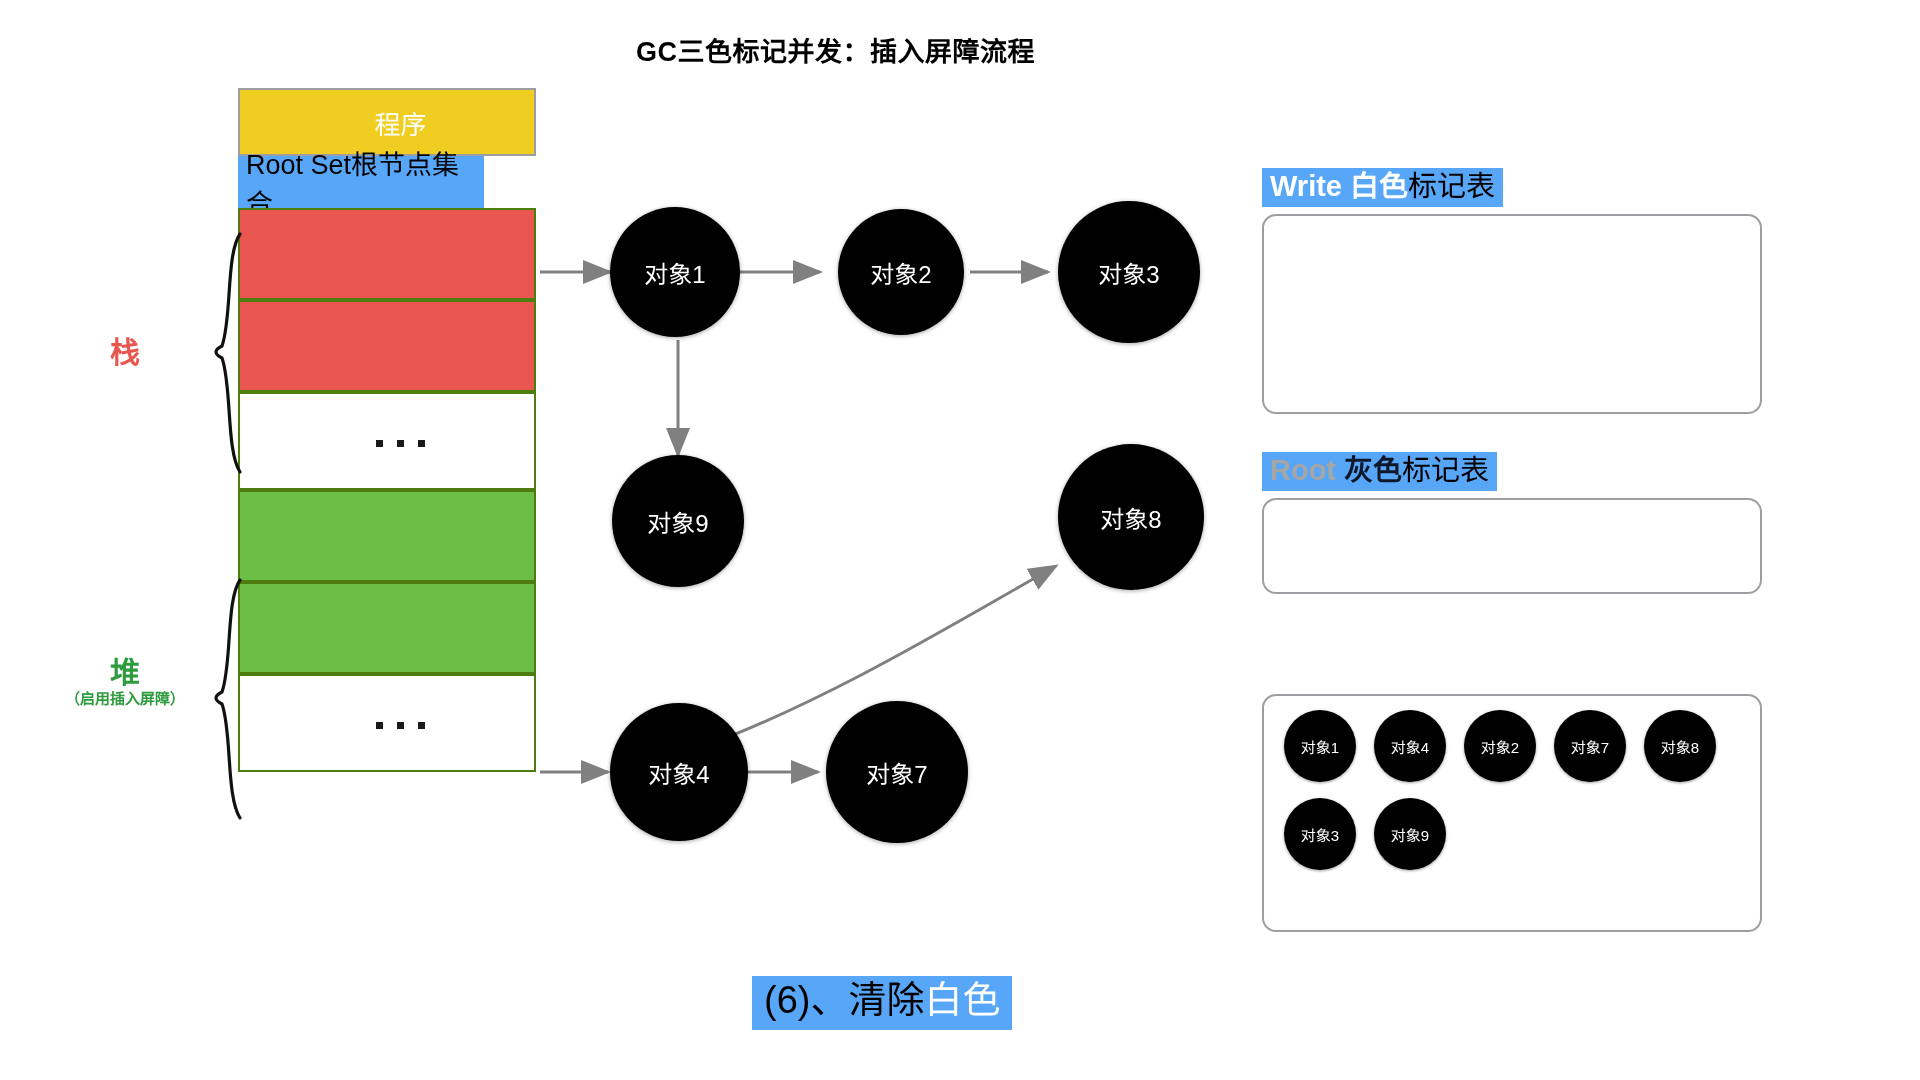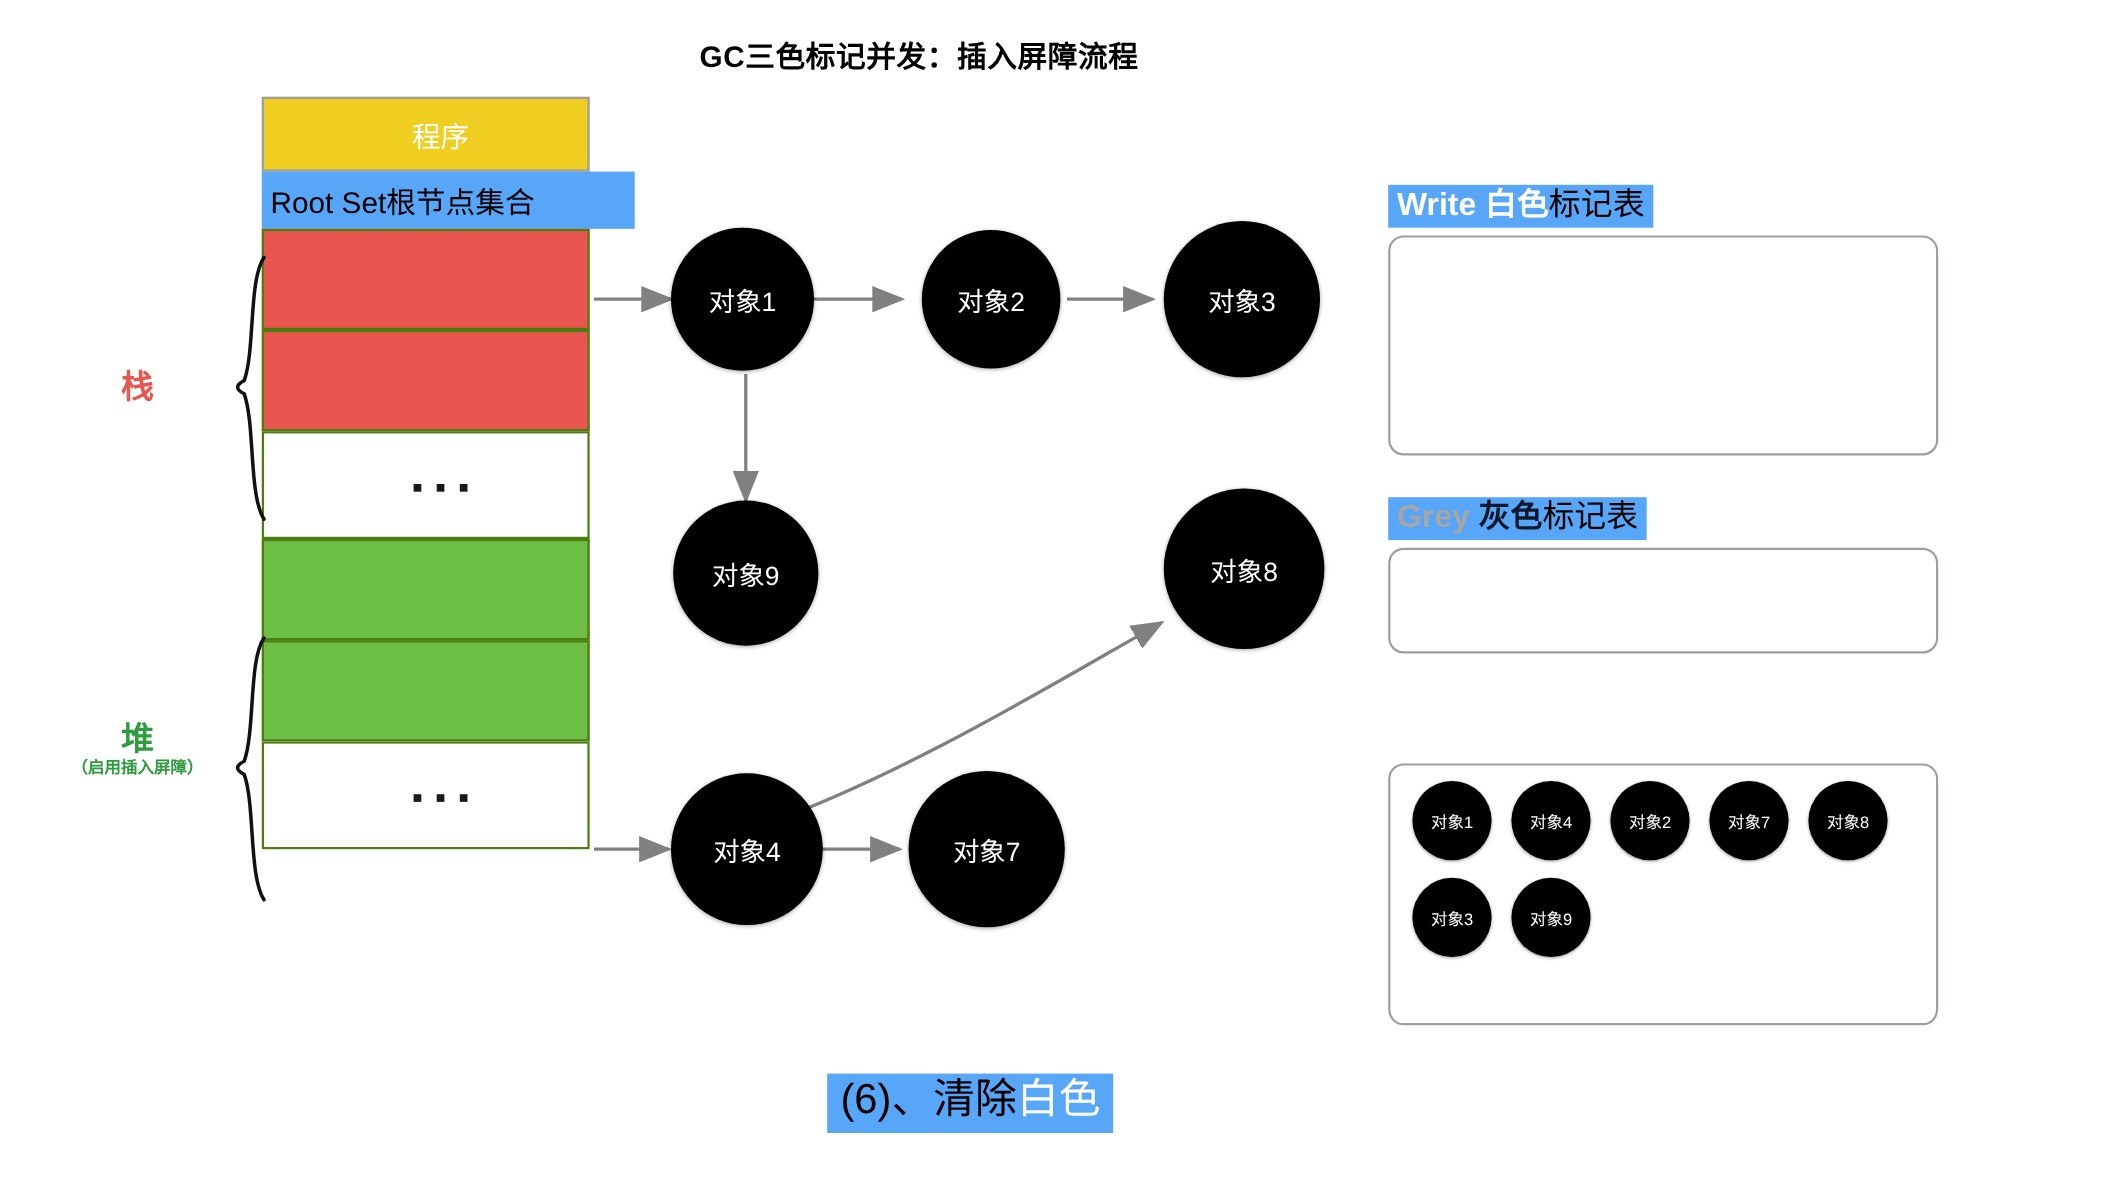--- a/index.html
+++ b/index.html
@@ -32,21 +32,21 @@
     padding-left:27px;
   }
   .cell.program{
     height:68px;background:#f0ce21;border-color:#9b9fa4;
     justify-content:center;
     color:#ffffff;font-size:26px;
   }
   .cell.rootset{
     height:52px;background:#58a6f8;border:none;
     padding-left:8px;color:#000;font-size:27px;
-    width:339px;
+    width:246px;
   }
   .cell.red{height:92px;background:#e8564f;}
   .cell.green{height:92px;background:#6cbe45;}
   .cell.white{height:98px;background:#ffffff;justify-content:center;}
 
   .dots{display:flex;gap:14px;align-items:center;margin-top:4px;}
   .dots i{display:block;width:7px;height:7px;background:#1a1a1a;}
 
   
   .brace{
@@ -226,21 +226,21 @@
   <div class="marktable" style="left:1262px;top:168px;width:500px;height:250px;">
     <div class="mt-head">
       <span class="en" style="color:#ffffff;">Write </span><span class="cn-color" style="color:#ffffff;">白色</span><span class="cn-rest">标记表</span>
     </div>
     <div class="mt-box" style="left:0;top:46px;width:500px;height:200px;"></div>
     <div class="mt-items" style="left:18px;top:60px;width:466px;height:176px;"></div>
   </div>
 
   <div class="marktable" style="left:1262px;top:452px;width:500px;height:140px;">
     <div class="mt-head">
-      <span class="en" style="color:#a6a6a6;">Grey </span><span class="cn-color" style="color:#0f172a;">灰色</span><span class="cn-rest">标记表</span>
+      <span class="en" style="color:#a6a6a6;">Root </span><span class="cn-color" style="color:#0f172a;">灰色</span><span class="cn-rest">标记表</span>
     </div>
     <div class="mt-box" style="left:0;top:46px;width:500px;height:96px;"></div>
     <div class="mt-items" style="left:18px;top:56px;width:466px;height:76px;"></div>
   </div>
 
   <div class="marktable" style="left:1262px;top:648px;width:500px;height:240px;">
     <div class="mt-box" style="left:0;top:46px;width:500px;height:238px;"></div>
     <div class="mt-items" style="left:22px;top:62px;width:470px;height:210px;gap:16px 18px;">
         <div class="chip">
           <span>对象1</span>

